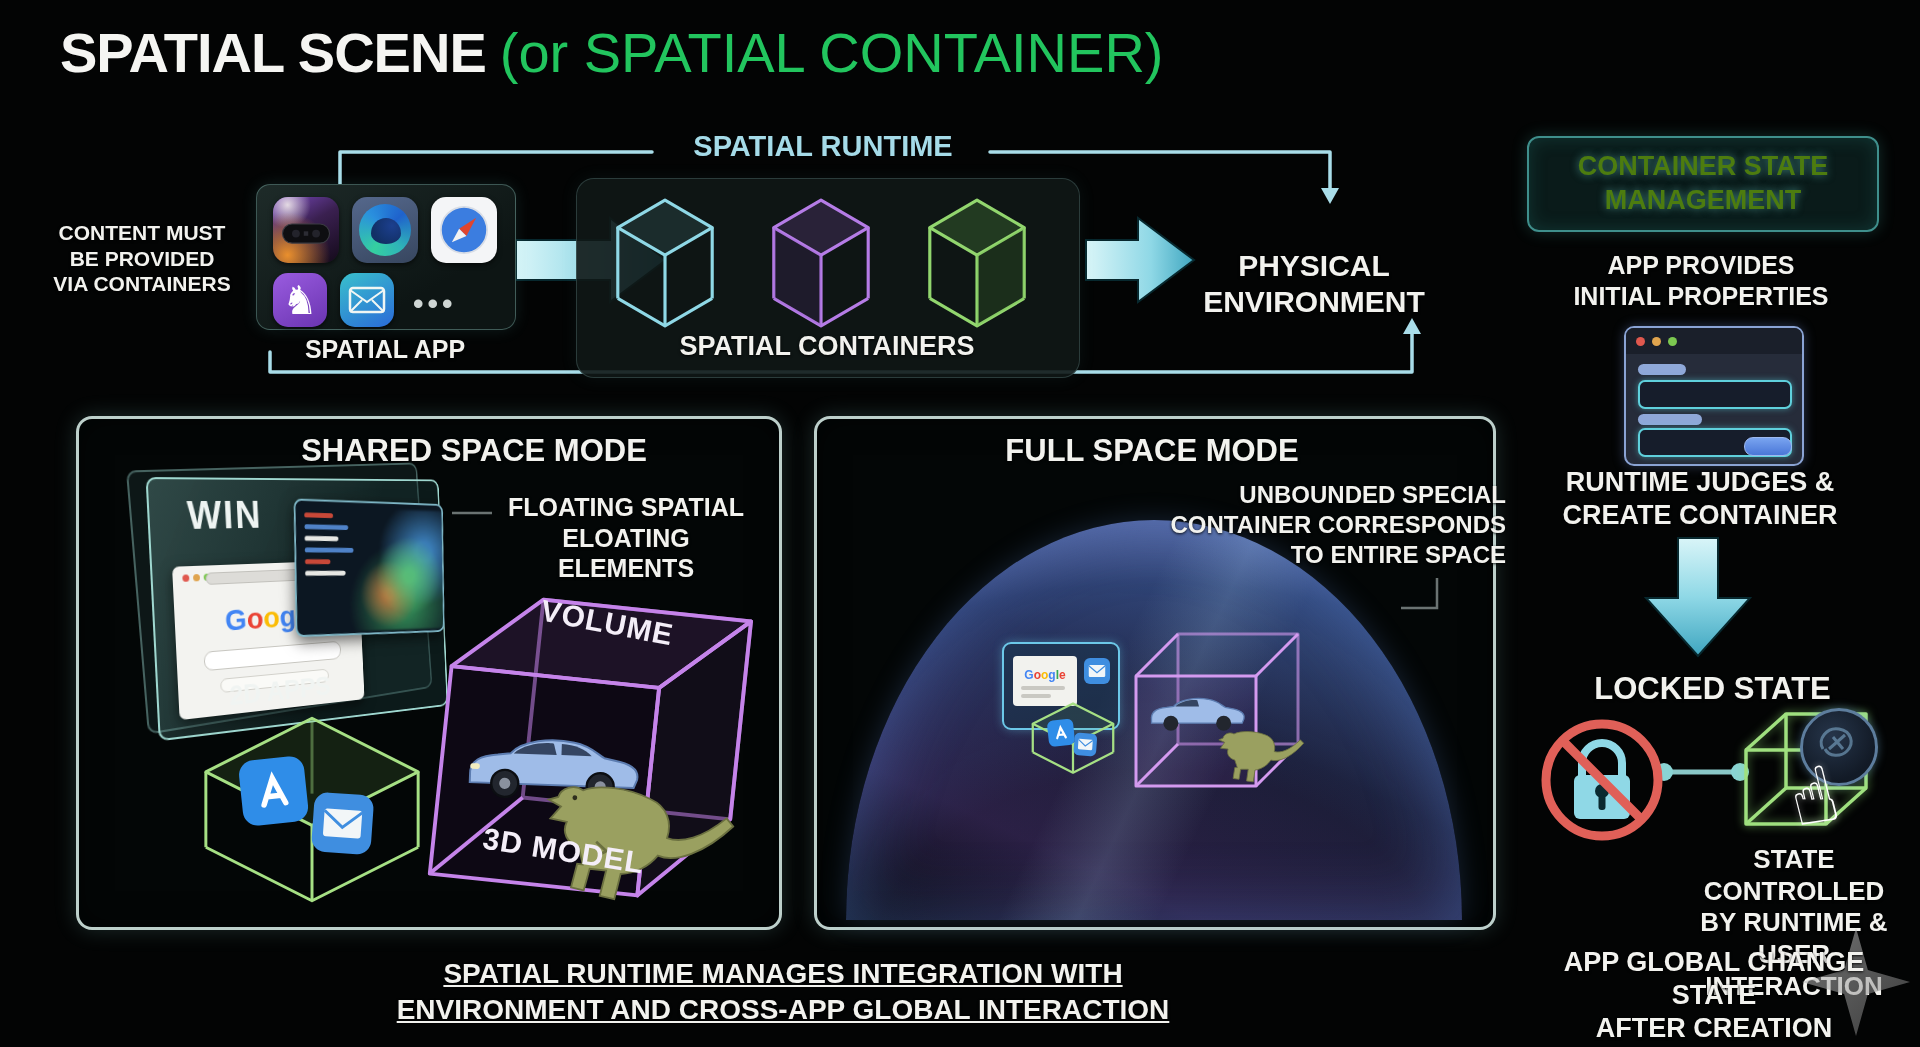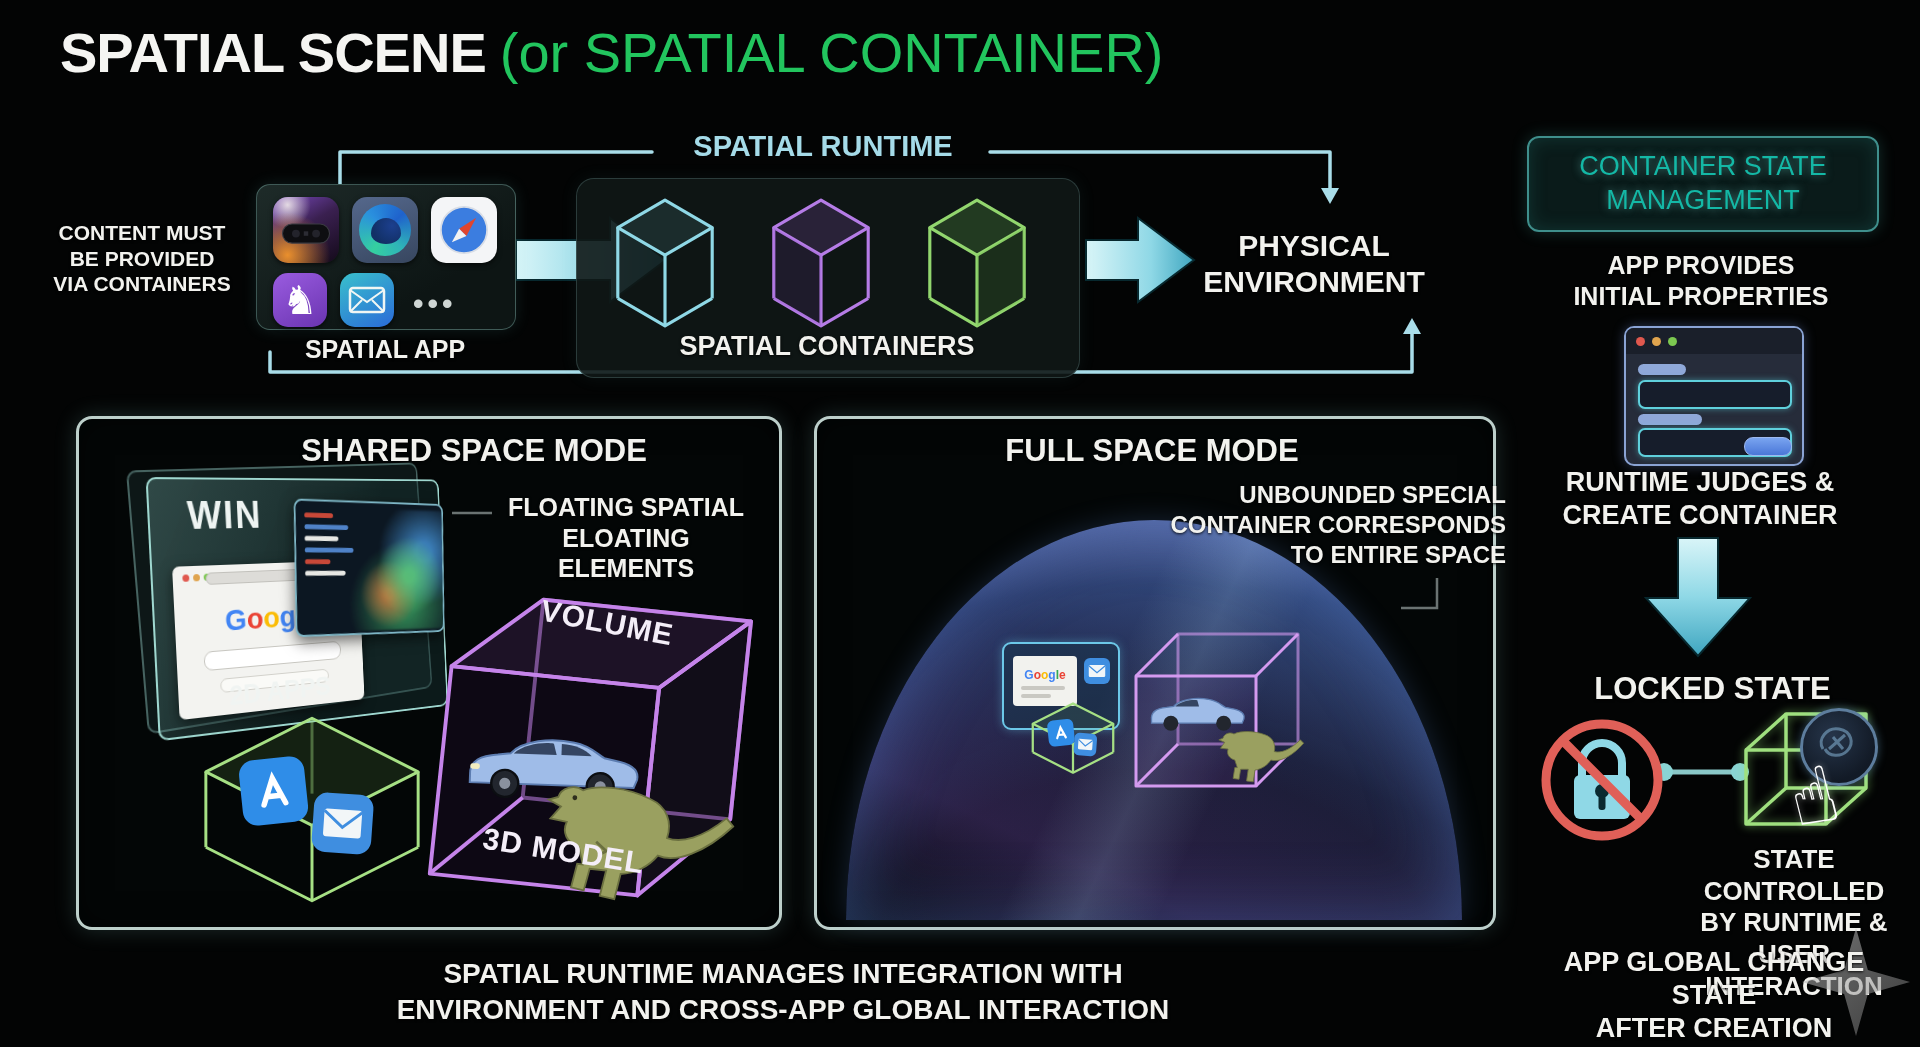--- a/index.html
+++ b/index.html
@@ -20,28 +20,28 @@
      border:1.5px solid rgba(150,210,200,.35);box-shadow:0 0 16px rgba(110,210,210,.12);}
   .icon-row{position:absolute;display:flex;gap:13px;align-items:center;}
   .app-icon{border-radius:15px;position:relative;overflow:hidden;box-shadow:0 2px 5px rgba(0,0,0,.6);}
   .dots{color:#cfd6d4;font-size:30px;letter-spacing:4px;font-weight:700;}
   #spatial-app-label{left:256px;top:334px;width:258px;font-size:25px;}
   #containers-box{left:576px;top:178px;width:502px;height:198px;border-radius:18px;
      background:rgba(15,23,22,.9);border:1.5px solid rgba(150,200,200,.22);
      box-shadow:0 0 18px rgba(90,180,180,.08);}
   #cubes-row{left:606px;top:194px;width:440px;display:flex;gap:38px;}
   #containers-label{left:576px;top:330px;width:502px;font-size:27px;}
-  #physical-env{left:1196px;top:228px;width:236px;font-size:30px;line-height:1.2;}
+  #physical-env{left:1196px;top:248px;width:236px;font-size:30px;line-height:1.2;}
   #runtime-label{left:660px;top:130px;width:326px;font-size:29px;font-weight:700;text-align:center;}
   
   #csm-box{left:1527px;top:136px;width:348px;height:92px;border-radius:12px;
      border:2.5px solid #3f8f8c;background:rgba(16,48,46,.55);
      box-shadow:0 0 16px rgba(80,200,190,.22), inset 0 0 18px rgba(40,140,130,.25);
      display:flex;flex-direction:column;justify-content:center;}
-  #csm-box div{font-size:27px;font-weight:400;color:#14b8a6;text-align:center;line-height:1.25;
+  #csm-box div{font-size:27px;font-weight:700;color:#4d7c0f;text-align:center;line-height:1.25;
      text-shadow:0 0 8px rgba(120,240,230,.5);}
   #app-provides{left:1530px;top:250px;width:342px;font-size:25px;}
   #state-window{left:1624px;top:326px;width:176px;height:136px;border-radius:10px;
      background:#262c3a;border:2px solid #8aa3d4;box-shadow:0 0 12px rgba(120,150,220,.35);}
   #sw-titlebar{position:absolute;left:0;top:0;right:0;height:26px;background:#1a1f2a;
      border-radius:8px 8px 0 0;display:flex;align-items:center;gap:7px;padding-left:10px;}
   .tl-dot{width:9px;height:9px;border-radius:50%;}
   .chip{position:absolute;height:11px;border-radius:6px;background:#8fa8d8;}
   .field{position:absolute;left:12px;width:150px;height:25px;border:2px solid #5fd0dc;
      border-radius:7px;background:#161d2b;box-shadow:0 0 6px rgba(90,210,220,.5);}
@@ -113,21 +113,21 @@
      box-shadow:inset 0 0 70px rgba(90,130,210,.4), 0 0 28px rgba(100,140,220,.22);}
   #dome::after{content:"";position:absolute;inset:0;
      background:linear-gradient(115deg,transparent 42%,rgba(185,225,255,.16) 52%,transparent 62%);}
   #unbounded-note{left:1170px;top:480px;width:336px;font-size:24px;text-align:right;line-height:1.26;}
   #dome-panel{left:1002px;top:642px;width:114px;height:84px;border:2.5px solid #6cc8e8;
      border-radius:9px;background:rgba(26,52,74,.55);box-shadow:0 0 10px rgba(100,200,230,.4);}
   #mini-browser{position:absolute;left:9px;top:12px;width:64px;height:50px;background:#f2f2ee;border-radius:4px;}
   #mini-browser .google-logo{position:absolute;left:0;top:12px;width:100%;text-align:center;font-size:12px;}
   #mini-browser .mline{position:absolute;left:8px;height:4px;border-radius:2px;background:#c9c8c2;}
   
-  #footer{left:330px;top:956px;width:906px;font-size:28px;line-height:1.3;}
+  #footer{left:330px;top:956px;width:906px;font-size:28px;line-height:1.3;text-decoration:underline;}
 </style>
 </head>
 <body>
 
 <div id="canvas">
 
   <svg class="abs" style="left:0;top:0;" width="1920" height="1047">
     <g stroke="#a9dde9" stroke-width="3.5" fill="none" stroke-linecap="round" stroke-linejoin="round">
       <path d="M340,188 L340,152 L652,152"></path>
       <path d="M990,152 L1330,152 L1330,188"></path>

